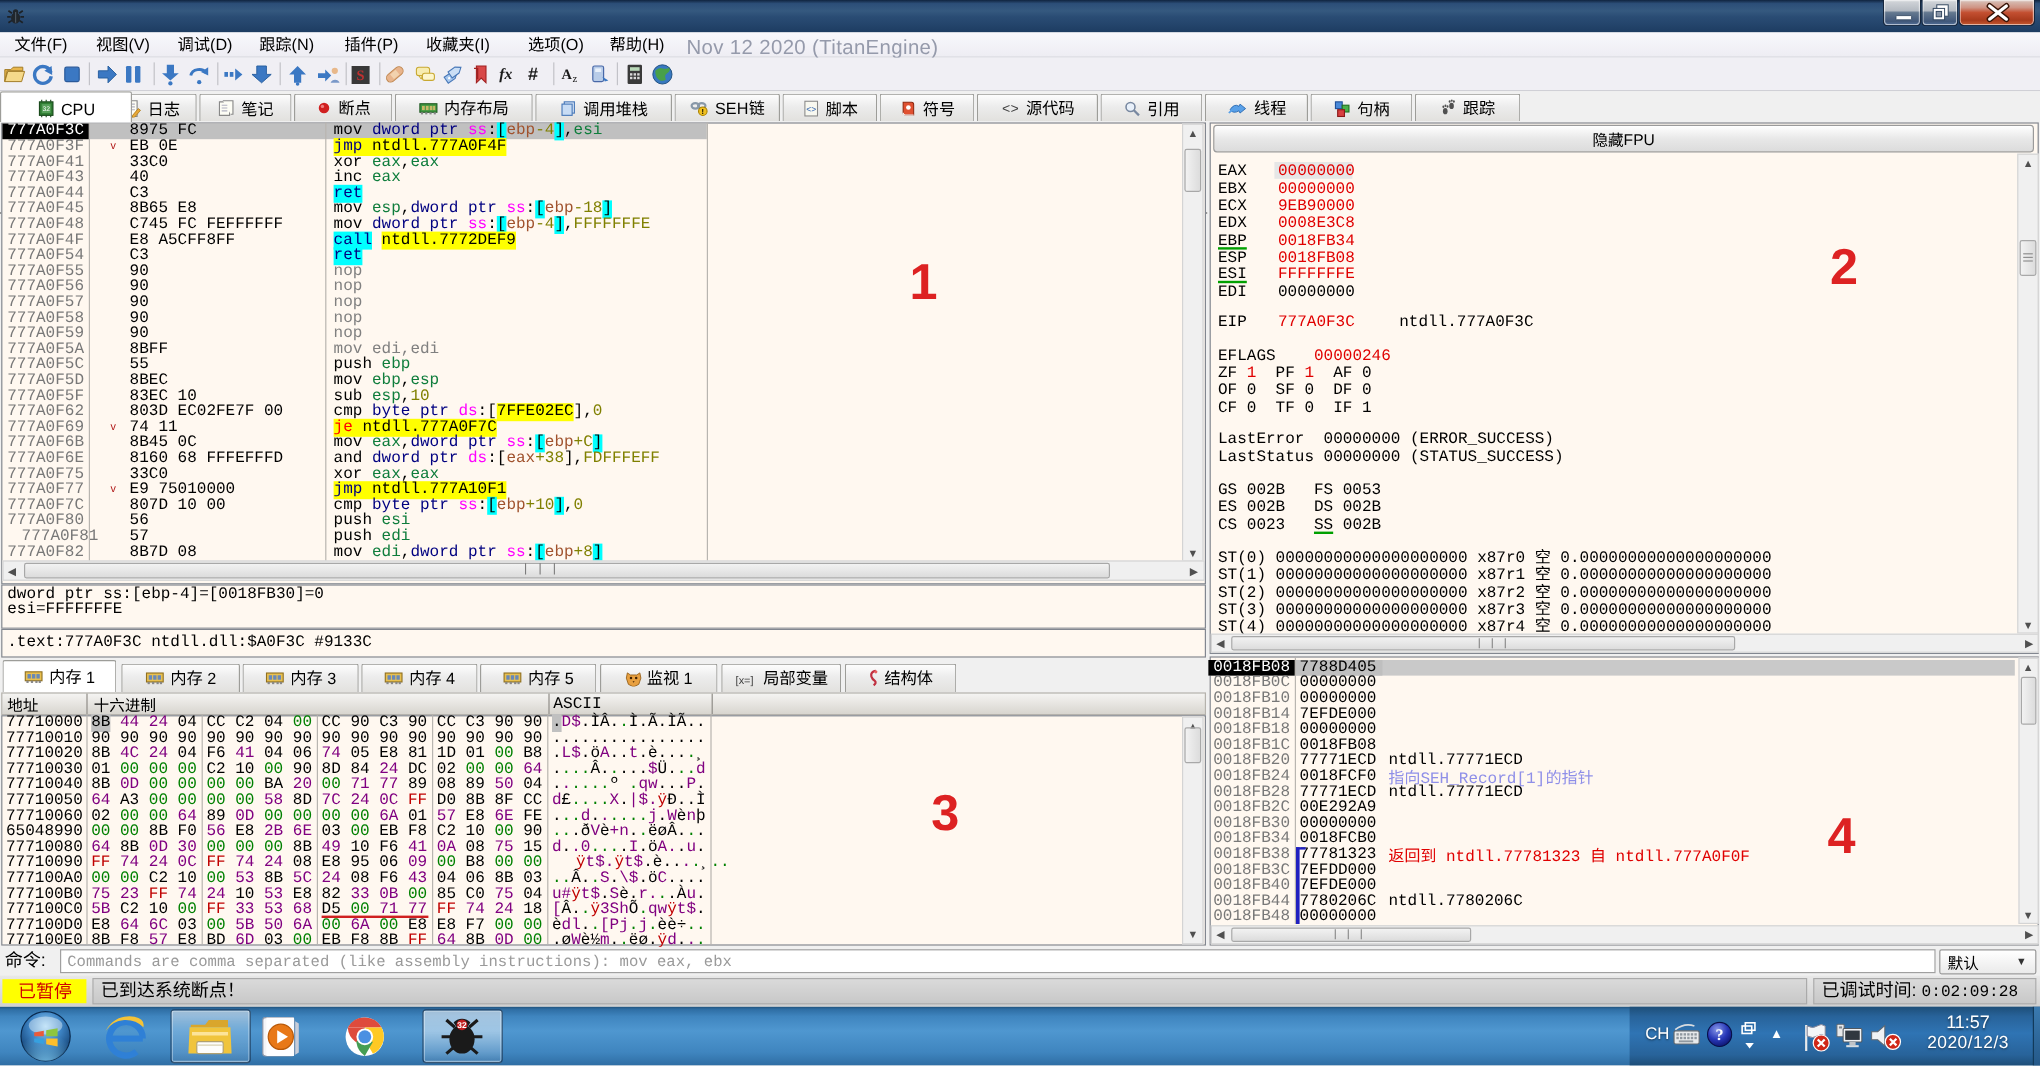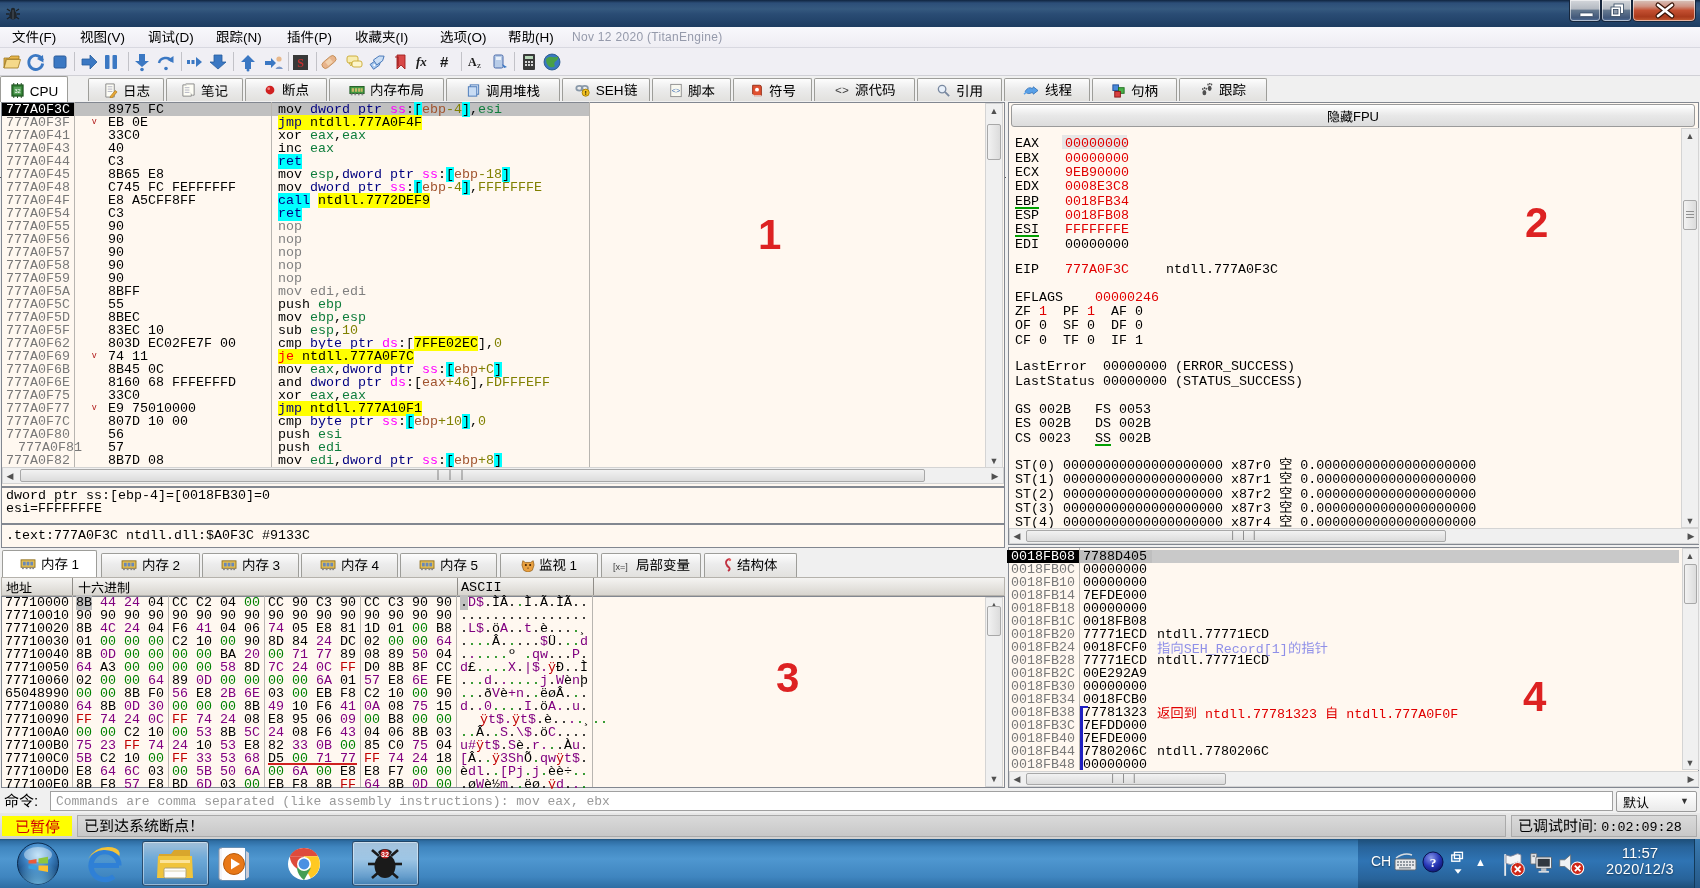--- a/index.html
+++ b/index.html
@@ -194,21 +194,21 @@
         <use href="#g5939" x="200"></use>
       </svg>(I)</span>
     <span class="mitem" style="left:440px"><svg class="k" style="width:2em;" viewBox="0 0 200 100">
         <use href="#g9009" x="0"></use>
         <use href="#g9879" x="100"></use>
       </svg>(O)</span>
     <span class="mitem" style="left:508px"><svg class="k" style="width:2em;" viewBox="0 0 200 100">
         <use href="#g5e2e" x="0"></use>
         <use href="#g52a9" x="100"></use>
       </svg>(H)</span>
-    <span class="mitem" style="left:572px;color:#959aab;font-size:12px;letter-spacing:.3px">Nov 12 2020 (TitanEngine)</span>
+    <span class="mitem" style="left:572px;color:#959aab;font-size:17px;letter-spacing:.3px">Nov 12 2020 (TitanEngine)</span>
   </div>
 <div id="toolbar" class="abs">
     <svg class="tico" style="left:2px" width="20" height="20" viewBox="0 0 20 20">
       <path d="M2 6 l5 0 2-2 8 0 0 3 -13 0 -2 9z" fill="#e8b64c" stroke="#a07820" stroke-width=".8"></path>
       <path d="M2 16 l2.5-8.5 14 0 L16 16z" fill="#f5d98a" stroke="#a07820" stroke-width=".8"></path>
     </svg>
     <svg class="tico" style="left:26px" width="20" height="20" viewBox="0 0 20 20">
       <path d="M16.5 8.5 a7 7 0 1 0 .2 3" fill="none" stroke="#3b78c3" stroke-width="2.8"></path>
       <path d="M17 3 l0.5 7.5 -6.5-3.5z" fill="#3b78c3"></path>
     </svg>
@@ -311,21 +311,21 @@
         <rect x="12" y="12" width="2" height="2"></rect>
       </g>
     </svg>
     <svg class="tico" style="left:542px" width="20" height="20" viewBox="0 0 20 20">
       <circle cx="10" cy="10" r="8" fill="#3878c0"></circle>
       <path d="M4 7 q3-3 6-2 q4 1 6-1 q1 3-2 5 q-3 2-1 5 q-2 2-5 1 q-4-2-4-8z" fill="#48a048"></path>
       <circle cx="10" cy="10" r="8" fill="none" stroke="#205080" stroke-width=".8"></circle>
     </svg>
   </div>
 <div id="maintabs" class="abs">
-    <div class="tab act" style="left:0px;width:68px"><svg class="ticon" width="15" height="15" viewBox="0 0 16 16">
+    <div class="tab act" style="left:0px;width:110px"><svg class="ticon" width="15" height="15" viewBox="0 0 16 16">
         <rect x="2" y="2" width="12" height="12" fill="#2f7d32" stroke="#1a4a1c"></rect>
         <rect x="4" y="4" width="8" height="8" fill="#57a05a"></rect>
         <text x="8" y="10.5" font-size="6" fill="#fff" text-anchor="middle" font-family="Liberation Sans">32</text>
         <g stroke="#1a4a1c" stroke-width="1">
           <line x1="4" y1="0" x2="4" y2="2"></line>
           <line x1="8" y1="0" x2="8" y2="2"></line>
           <line x1="12" y1="0" x2="12" y2="2"></line>
           <line x1="4" y1="14" x2="4" y2="16"></line>
           <line x1="8" y1="14" x2="8" y2="16"></line>
           <line x1="12" y1="14" x2="12" y2="16"></line>
@@ -524,21 +524,21 @@
 <div class="row" style="left:278px;top:337px">cmp <span class="kw">byte ptr</span> <span class="sg">ds</span>:[<span class="ylb">7FFE02EC</span>],<span class="nu">0</span></div>
 <div class="row addr" style="left:6px;top:350px">777A0F69</div>
 <div class="abs" style="left:92px;top:350px;color:#b01818;font-size:9px">v</div>
 <div class="row" style="left:108px;top:350px">74 11</div>
 <div class="row" style="left:278px;top:350px"><span class="ylb"><span class="redt">je</span> ntdll.777A0F7C</span></div>
 <div class="row addr" style="left:6px;top:363px">777A0F6B</div>
 <div class="row" style="left:108px;top:363px">8B45 0C</div>
 <div class="row" style="left:278px;top:363px">mov <span class="rg">eax</span>,<span class="kw">dword ptr</span> <span class="sg">ss</span>:<span class="cyb">[</span><span class="brg">ebp</span><span class="nu">+C</span><span class="cyb">]</span></div>
 <div class="row addr" style="left:6px;top:376px">777A0F6E</div>
 <div class="row" style="left:108px;top:376px">8160 68 FFFEFFFD</div>
-<div class="row" style="left:278px;top:376px">and <span class="kw">dword ptr</span> <span class="sg">ds</span>:[<span class="brg">eax</span><span class="nu">+46</span>],<span class="nu">FDFFFEFF</span></div>
+<div class="row" style="left:278px;top:376px">and <span class="kw">dword ptr</span> <span class="sg">ds</span>:[<span class="brg">eax</span><span class="nu">+38</span>],<span class="nu">FDFFFEFF</span></div>
 <div class="row addr" style="left:6px;top:389px">777A0F75</div>
 <div class="row" style="left:108px;top:389px">33C0</div>
 <div class="row" style="left:278px;top:389px">xor <span class="rg">eax</span>,<span class="rg">eax</span></div>
 <div class="row addr" style="left:6px;top:402px">777A0F77</div>
 <div class="abs" style="left:92px;top:402px;color:#b01818;font-size:9px">v</div>
 <div class="row" style="left:108px;top:402px">E9 75010000</div>
 <div class="row" style="left:278px;top:402px"><span class="ylb"><span class="navy">jmp</span> ntdll.777A10F1</span></div>
 <div class="row addr" style="left:6px;top:415px">777A0F7C</div>
 <div class="row" style="left:108px;top:415px">807D 10 00</div>
 <div class="row" style="left:278px;top:415px">cmp <span class="kw">byte ptr</span> <span class="sg">ss</span>:<span class="cyb">[</span><span class="brg">ebp</span><span class="nu">+10</span><span class="cyb">]</span>,<span class="nu">0</span></div>

